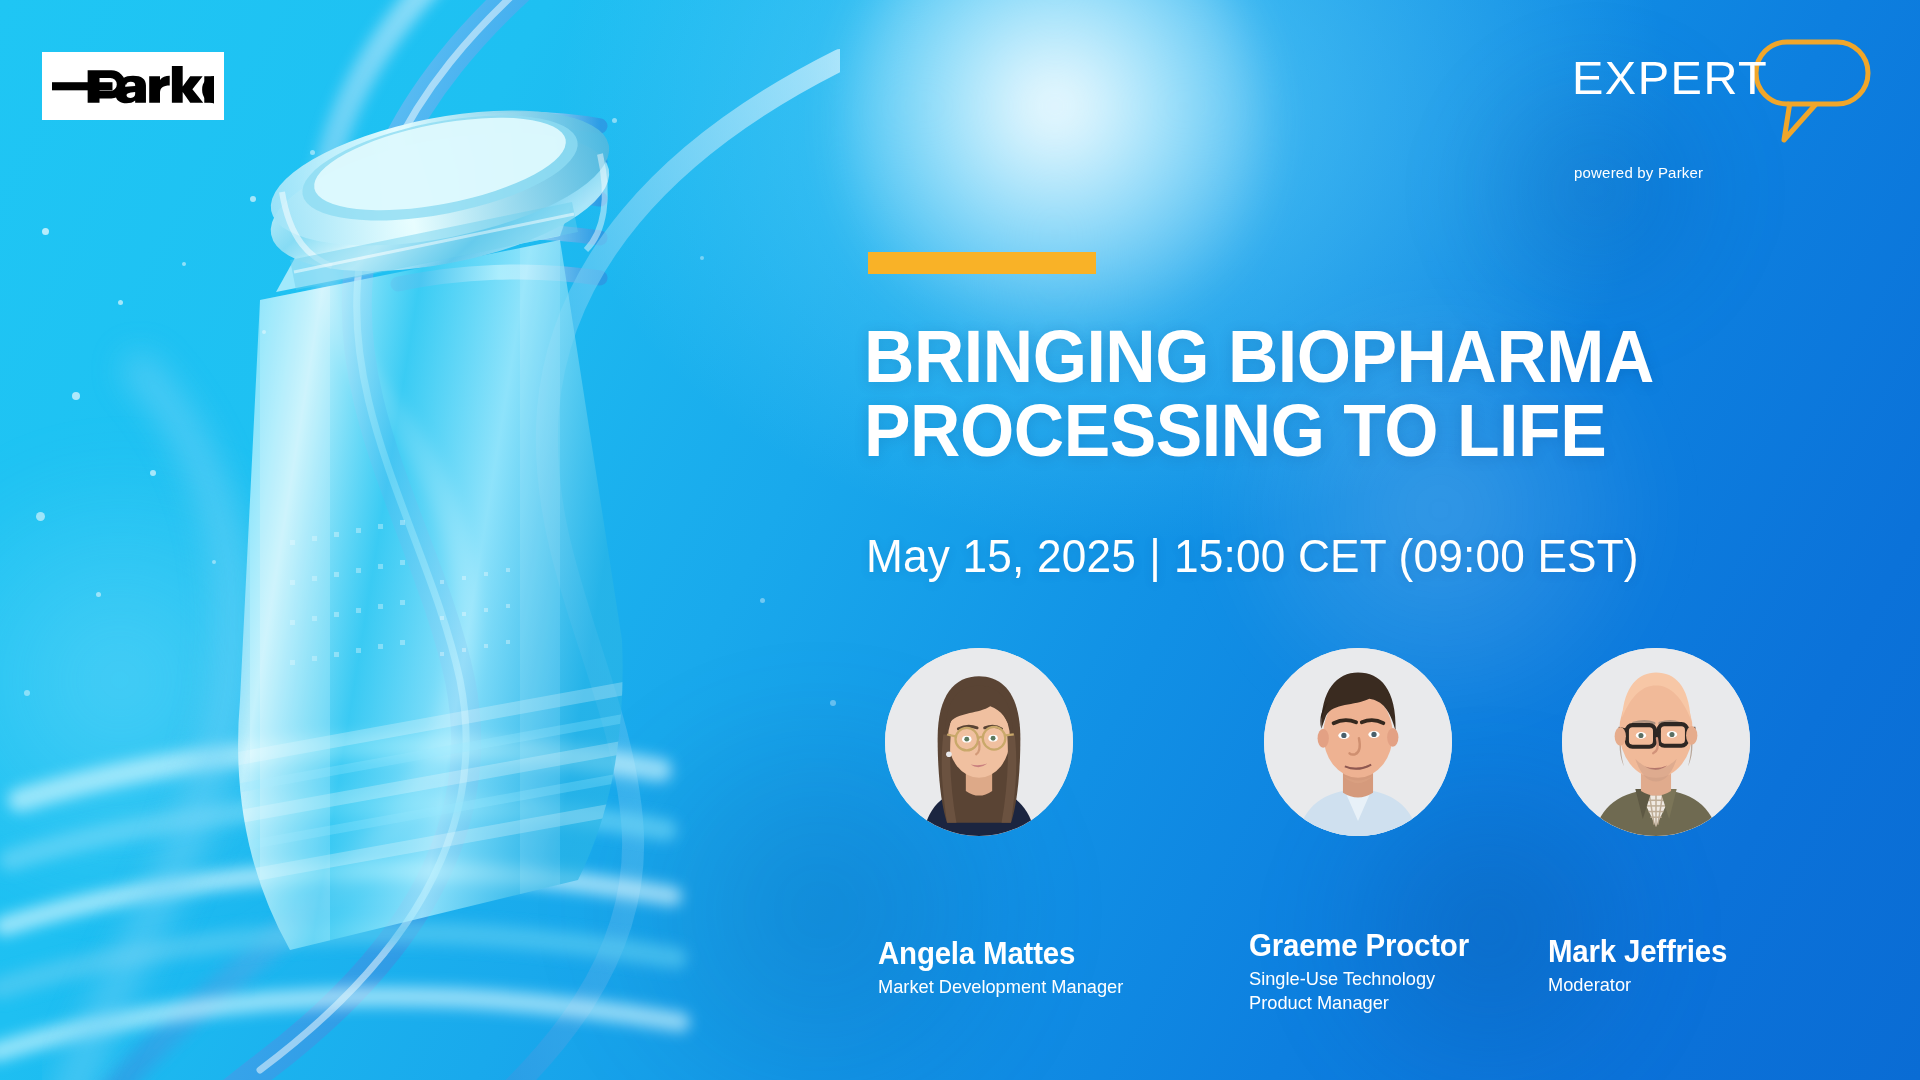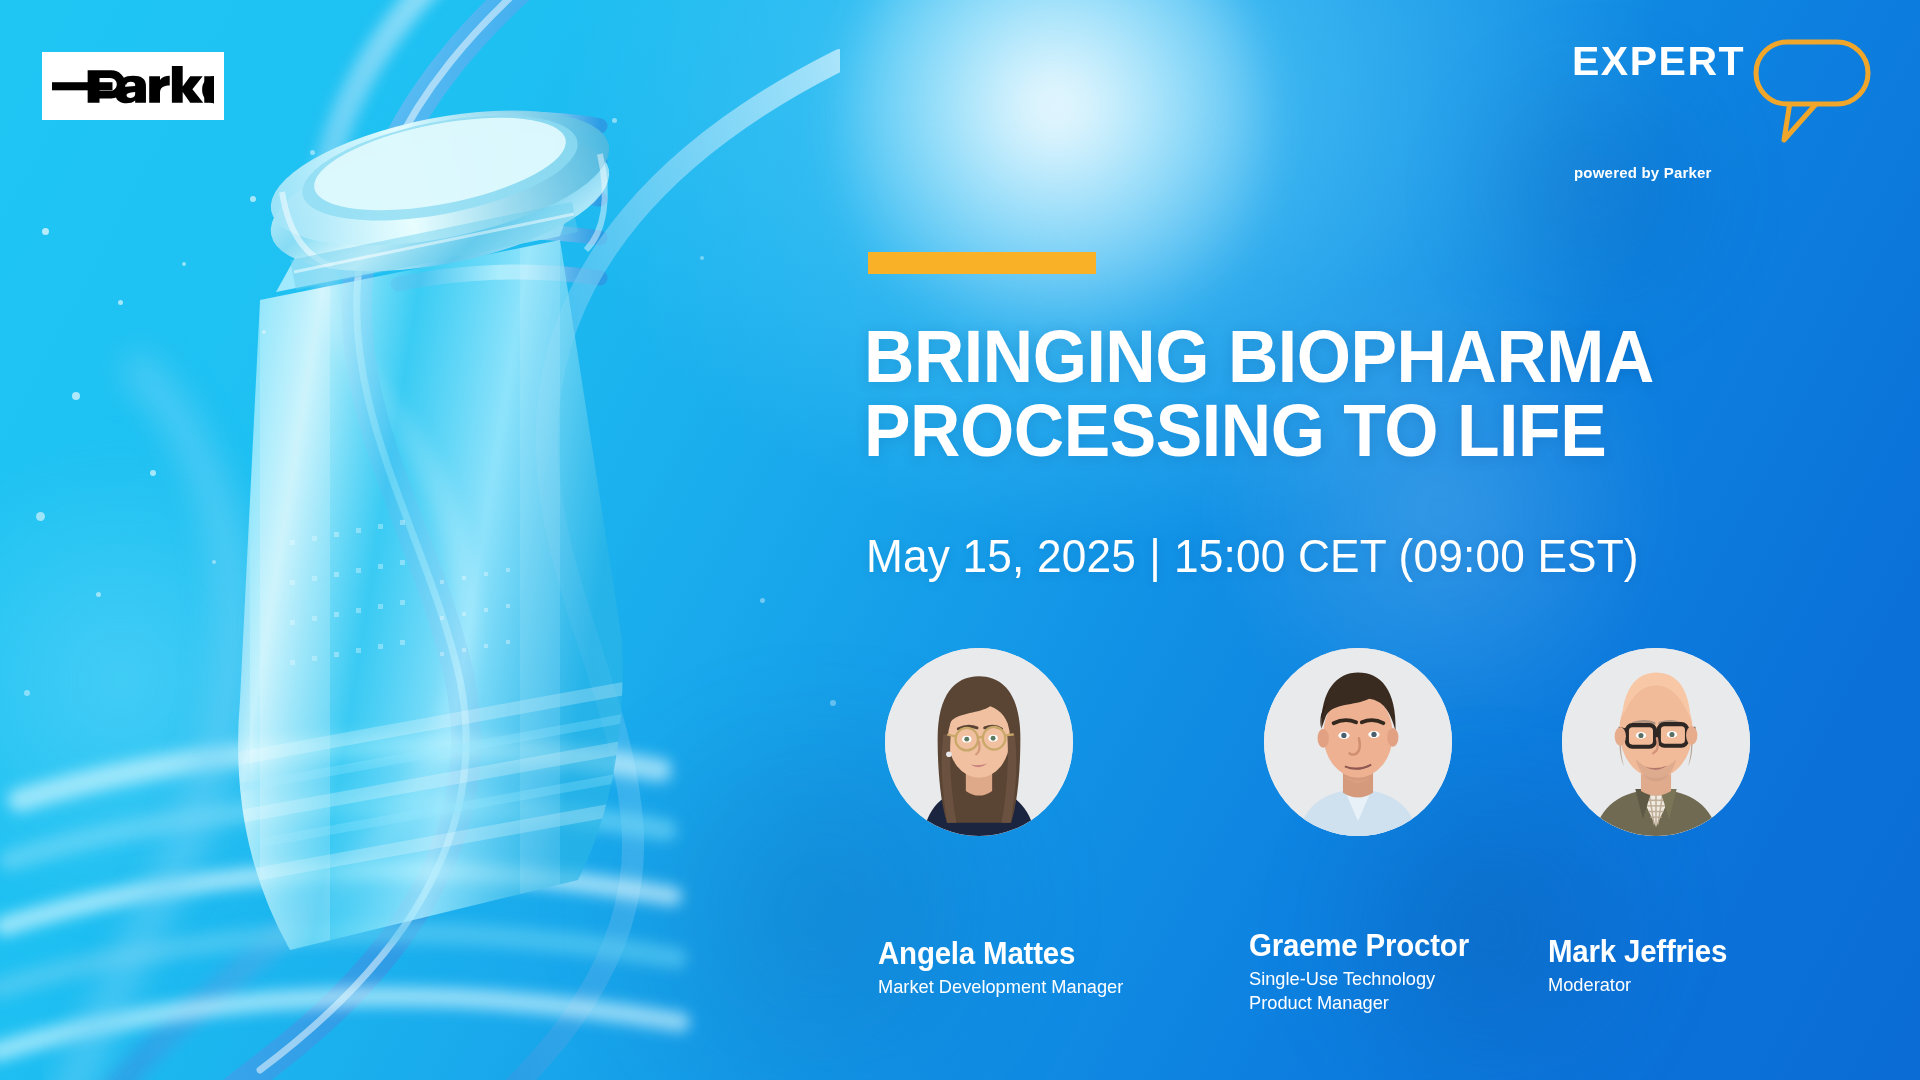--- a/index.html
+++ b/index.html
@@ -41,30 +41,30 @@
   
   #parker-logo{
     position:absolute; left:42px; top:52px; width:182px; height:68px;
     background:#ffffff; display:flex; align-items:center; justify-content:center;
   }
   #parker-logo svg{ width:162px; height:44px; display:block; }
 
   
   #ei-logo{ position:absolute; right:48px; top:38px; width:300px; height:150px; }
   #ei-expert{
-    position:absolute; left:0; top:3px;
-    font-size:41px; font-weight:700; letter-spacing:1.5px; color:#fff; line-height:1;
+    position:absolute; left:0; top:16px;
+    font-size:47px; font-weight:400; letter-spacing:1.5px; color:#fff; line-height:1;
   }
   #ei-insights{
     position:absolute; left:-2px; top:38px;
     font-size:78px; font-weight:700; letter-spacing:-2px; color:#fff; line-height:1;
   }
   #ei-powered{
     position:absolute; left:2px; top:126px;
-    font-size:15px; font-weight:700; color:#ffffff; letter-spacing:.2px;
+    font-size:15px; font-weight:400; color:#ffffff; letter-spacing:.2px;
   }
   #ei-bubble{ position:absolute; right:-4px; top:-2px; width:126px; height:122px; }
 
   
   #content{ position:absolute; left:868px; top:0; width:1010px; height:1080px; }
 
   #accent-bar{
     position:absolute; left:0; top:252px; width:228px; height:22px;
     background:#f9b227;
   }

